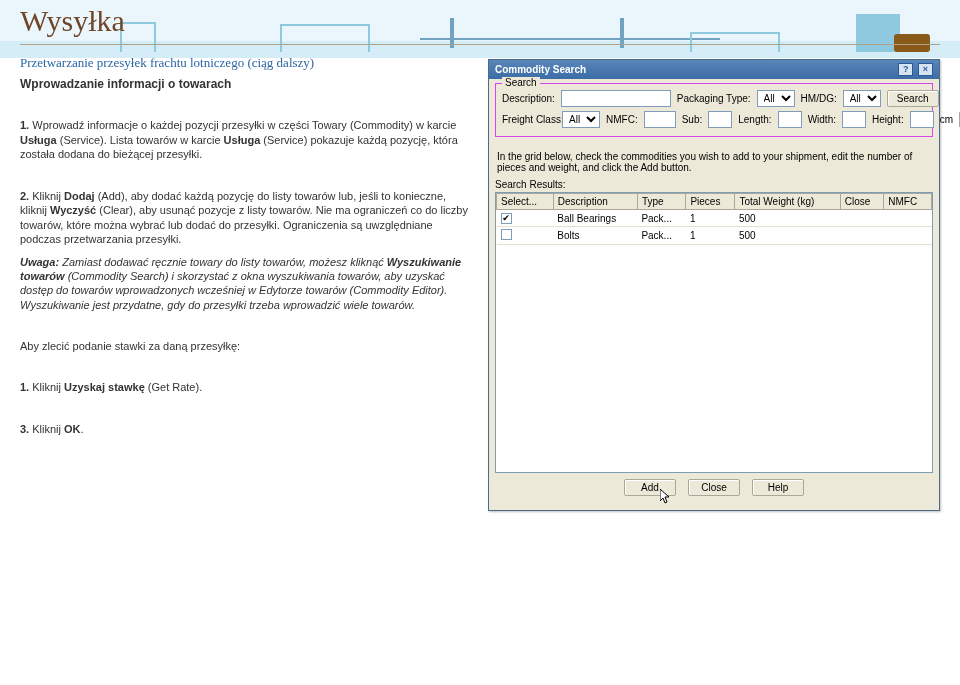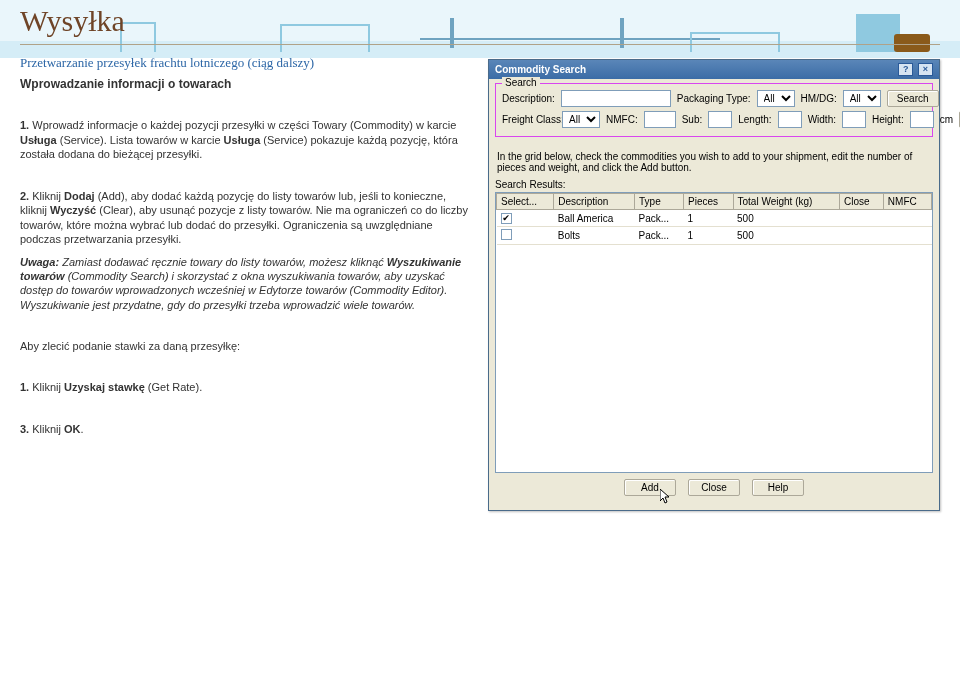--- a/index.html
+++ b/index.html
@@ -304,21 +304,21 @@
                     <th>Type</th>
                     <th>Pieces</th>
                     <th>Total Weight (kg)</th>
                     <th>Close</th>
                     <th>NMFC</th>
                   </tr>
                 </thead>
               <tbody id="grid-body">
                   <tr>
                     <td><span class="chk">✔</span></td>
-                    <td>Ball America</td>
+                    <td>Ball Bearings</td>
                     <td>Pack...</td>
                     <td>1</td>
                     <td>500</td>
                     <td></td>
                     <td></td>
                   </tr>
                   <tr>
                     <td><span class="chk"></span></td>
                     <td>Bolts</td>
                     <td>Pack...</td>

